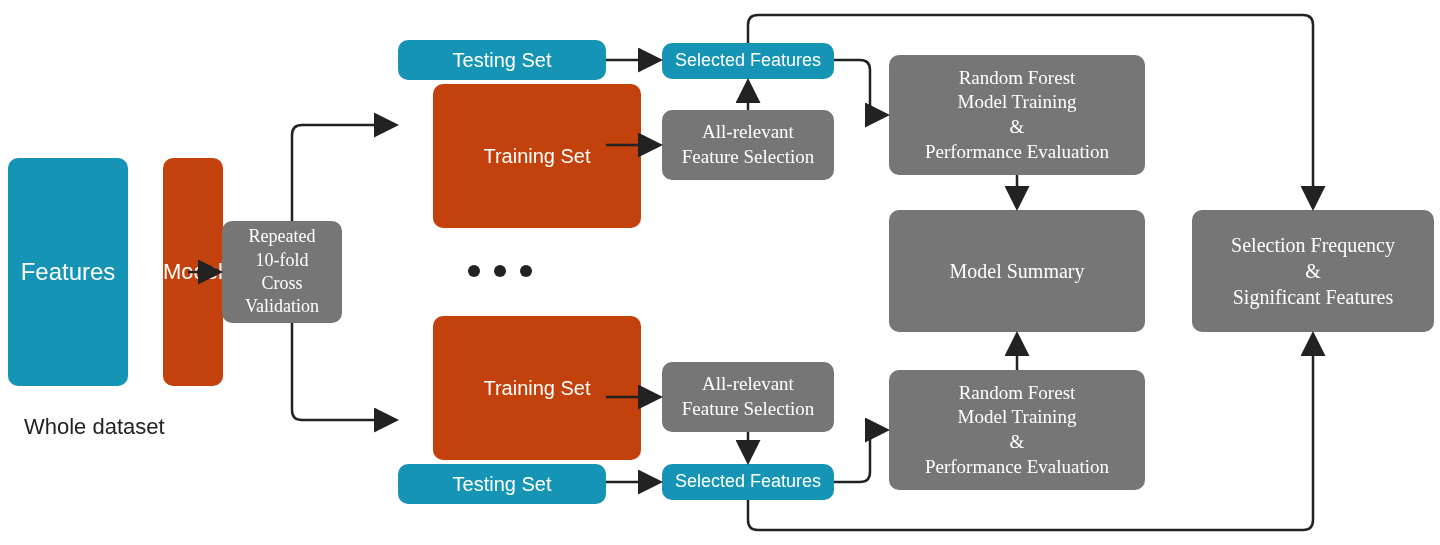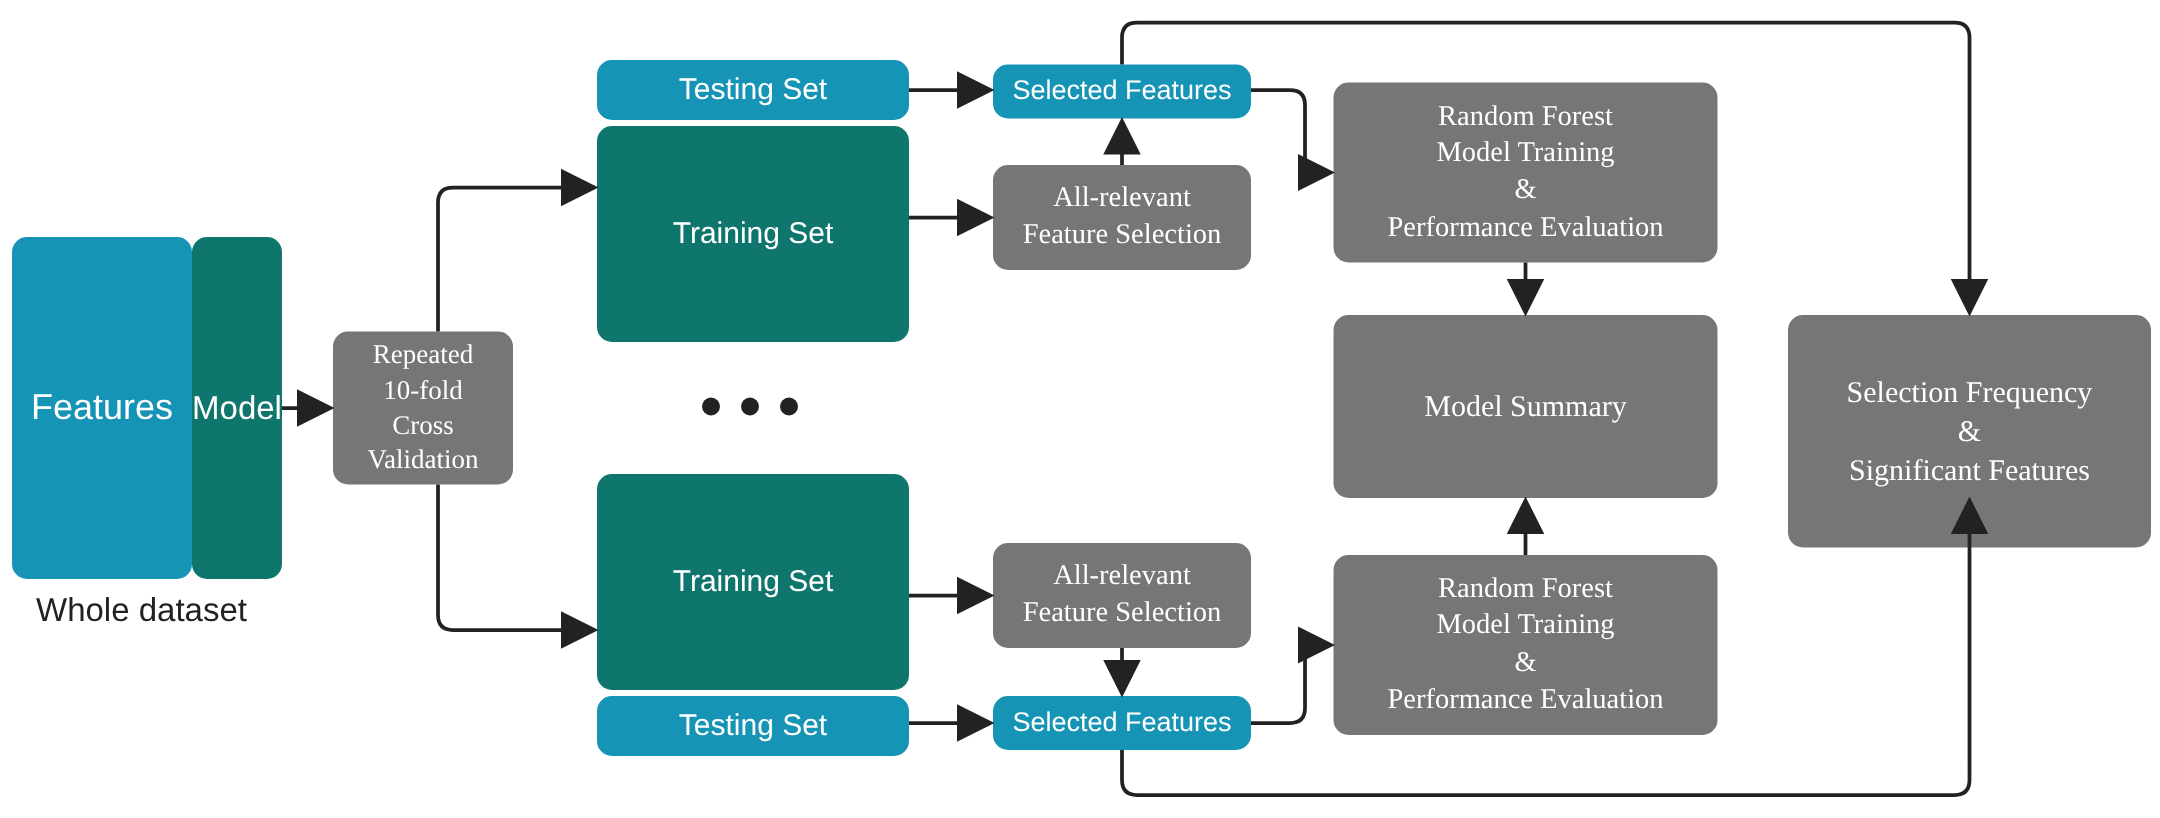--- a/index.html
+++ b/index.html
@@ -19,27 +19,28 @@
     align-items: center;
     justify-content: center;
     text-align: center;
     border-radius: 10px;
     color: #fff;
     font-size: 20px;
     line-height: 1.3;
     padding: 8px;
   }
   .teal { background: #1694b5; text-align: right; }
-  .lightblue { background: #0f766e; }
+  .lightblue { background: #c2410c; margin-left: 35px; }
   .gray { background: #767676; font-family: Liberation Serif, serif; }
   .caption {
     position: absolute;
     font-size: 22px;
     color: #222;
     font-weight: 300;
+    margin-top: 20px;
   }
   .dots {
     position: absolute;
     display: flex;
     gap: 14px;
   }
   .dots span {
     width: 12px;
     height: 12px;
     border-radius: 50%;
@@ -84,21 +85,21 @@
 <div class="box teal" style="left:398px; top:464px; width:208px; height:40px;">Testing Set</div>
 <div class="box gray" style="left:662px; top:362px; width:172px; height:70px; white-space:pre-line; font-size:19px;">All-relevant
 Feature Selection</div>
 <div class="box teal" style="left:662px; top:464px; width:172px; height:36px; font-size:18px;">Selected Features</div>
 <div class="box gray" style="left:889px; top:370px; width:256px; height:120px; white-space:pre-line; font-size:19px;">Random Forest
 Model Training
 &amp;
 Performance Evaluation</div>
 
 <div class="box gray" style="left:889px; top:210px; width:256px; height:122px; font-size:20px;">Model Summary</div>
-<div class="box gray" style="left:1192px; top:210px; width:242px; height:155px; white-space:pre-line; font-size:20px;">Selection Frequency
+<div class="box gray" style="left:1192px; top:210px; width:242px; height:122px; white-space:pre-line; font-size:20px;">Selection Frequency
 &amp;
 Significant Features</div>
 
 <div class="dots" style="left:468px; top:265px;">
   <span></span>
     <span></span>
     <span></span>
 </div>
 
 <svg class="connectors">

